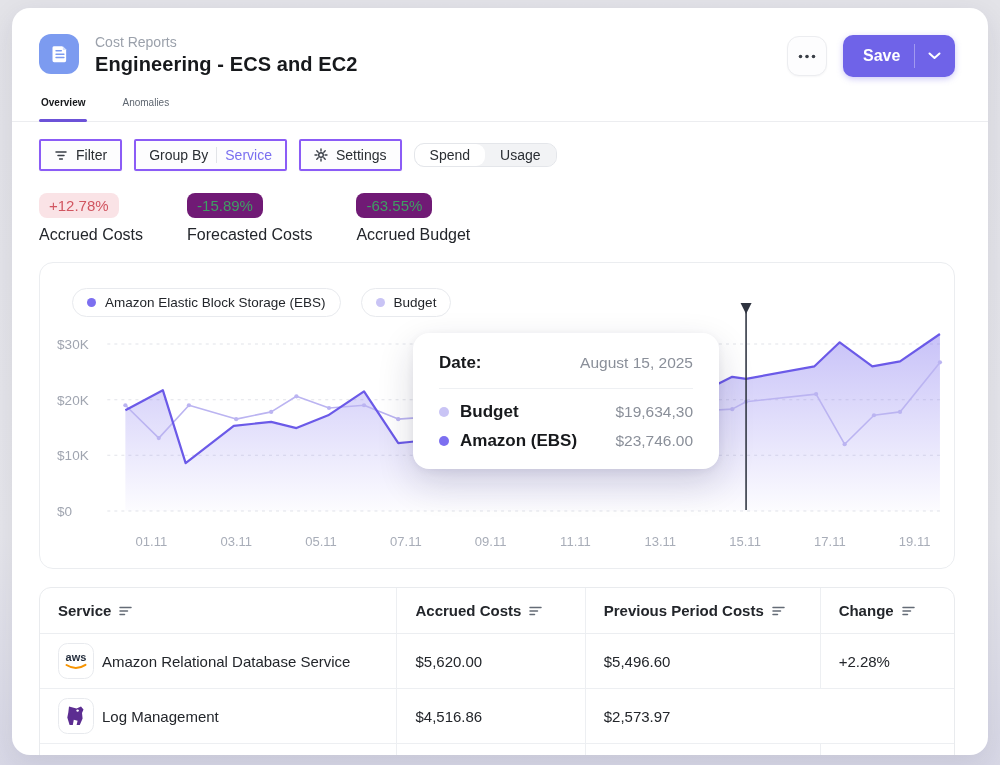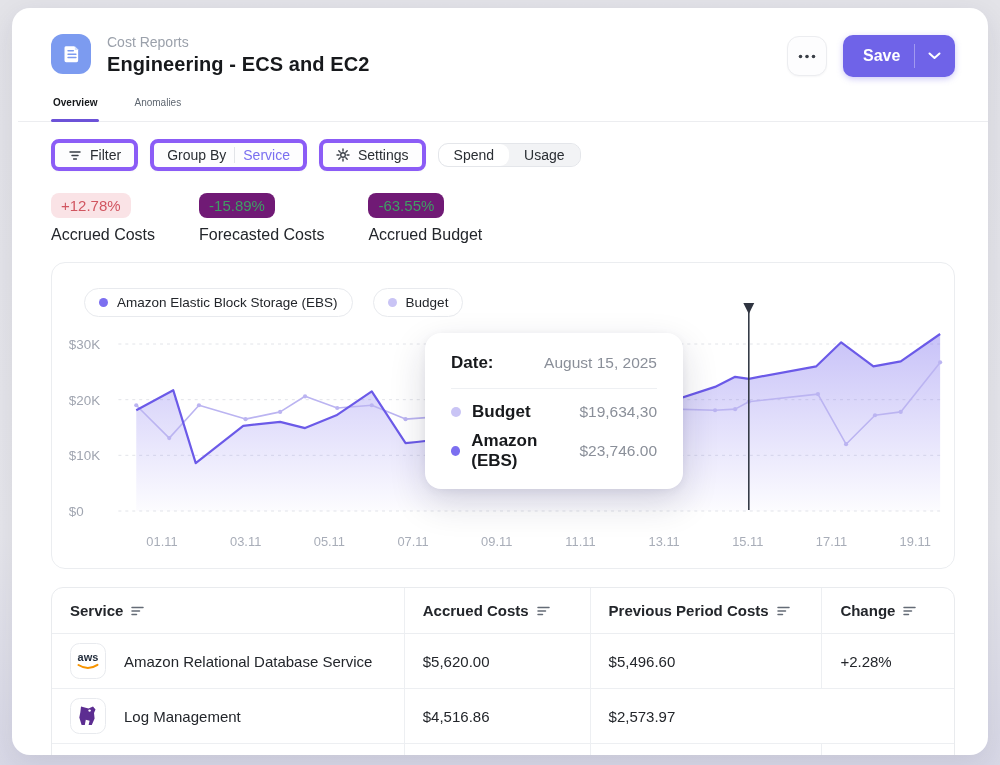--- a/index.html
+++ b/index.html
@@ -1,20 +1,20 @@
 <!DOCTYPE html>
 <html><head>
 <meta charset="utf-8">
 <style>
   html,body{margin:0;padding:0;width:1000px;height:765px;overflow:hidden;
     font-family:"Liberation Sans","DejaVu Sans",sans-serif;
     background:linear-gradient(180deg,#E3E3E8 0%,#E7E7EC 70%,#D8D8E6 100%);}
   *{box-sizing:border-box;}
   .app-card{position:absolute;left:12px;top:8px;width:976px;height:747px;background:#FFFFFF;
-    border-radius:18px;box-shadow:0 8px 28px rgba(30,30,70,.10);overflow:hidden;padding:26px 33px 0 39px;}
+    border-radius:18px;box-shadow:0 8px 28px rgba(30,30,70,.10);overflow:hidden;padding:26px 33px 0 27px;}
   
   .hdr{display:flex;align-items:flex-start;}
   .doc-tile{width:40px;height:40px;border-radius:12px;background:#7C9BF0;display:flex;align-items:center;justify-content:center;flex:none;}
   .hdr-text{margin-left:16px;flex:1;}
   .crumb{font-size:14px;color:#9BA1AB;margin-bottom:3px;}
   .title{font-size:20px;font-weight:700;color:#17191C;letter-spacing:.1px;}
   .hdr-actions{display:flex;align-items:center;gap:16px;margin-top:1px;}
   .more-btn{width:40px;height:40px;border-radius:12px;border:1px solid #ECEDF0;background:#FDFDFE;
     display:flex;align-items:center;justify-content:center;cursor:pointer;box-shadow:0 1px 2px rgba(20,20,40,.04);}
   .save-btn{height:42px;min-width:112px;border-radius:10px;background:#6F63E8;color:#fff;border:none;
@@ -22,21 +22,21 @@
   .save-main{padding:0 14px 0 20px;font-size:16px;font-weight:600;color:#fff;}
   .save-divider{width:1px;height:24px;background:rgba(255,255,255,.35);}
   .save-caret{padding:0 13px;display:flex;align-items:center;}
   
   .tabs{display:flex;gap:33px;margin:14px -33px 0 -33px;padding:0 33px;border-bottom:1px solid #ECEDF0;}
   .tab{font-size:10px;color:#5E6670;padding:6px 2px 13px 2px;cursor:pointer;position:relative;}
   .tab.active{color:#15171A;font-weight:600;}
   .tab.active::after{content:"";position:absolute;left:0;right:0;bottom:-1px;height:3px;border-radius:2px;background:#6C52D8;}
   
   .toolbar{display:flex;align-items:center;gap:12px;margin-top:17px;}
-  .chip{height:32px;border:4px solid #8b5cf6;background:#FDFDFE;border-radius:8px;display:flex;align-items:center;
+  .chip{height:32px;border:2px solid #8b5cf6;background:#FDFDFE;border-radius:2px;display:flex;align-items:center;
     padding:0 13px;font-size:14px;color:#2A2E33;gap:8px;cursor:pointer;box-shadow:0 1px 2px rgba(20,20,40,.03);}
   .chip .sep{width:1px;height:16px;background:#E2E4E8;}
   .chip .accent{color:#7A6FF0;}
   .seg-group{height:24px;border:1px solid #E4E6EA;border-radius:10px;display:flex;overflow:hidden;background:#F2F3F5;}
   .seg{padding:0 15px;display:flex;align-items:center;font-size:14px;color:#2A2E33;cursor:pointer;background:#F2F3F5;}
   .seg.active{background:#FFFFFF;border-radius:9px;}
   
   .stats{display:flex;gap:44px;margin-top:22px;}
   .stat{display:flex;flex-direction:column;align-items:flex-start;gap:8px;}
   .badge{font-size:15px;font-weight:500;padding:4px 10px;border-radius:8px;}
@@ -44,41 +44,41 @@
   .badge.down{color:#3F9E63;background:#701a75;}
   .stat-label{font-size:16px;color:#23262B;}
   
   .chart-card{position:relative;margin-top:18px;height:307px;border:1px solid #EBEDF0;border-radius:14px;background:#fff;}
   .legend{position:absolute;left:32px;top:25px;display:flex;gap:20px;z-index:3;}
   .legend-chip{display:flex;align-items:center;gap:9px;border:1px solid #E8EAEE;border-radius:999px;
     padding:6px 14px;font-size:13.5px;color:#23262B;background:#fff;cursor:pointer;}
   .dot{width:9px;height:9px;border-radius:50%;flex:none;}
   .chart-svg{position:absolute;inset:0;width:100%;height:100%;}
   
-  .tooltip{position:absolute;left:373px;top:70px;width:258px;border-radius:16px;background:#fff;z-index:4;
+  .tooltip{position:absolute;left:373px;top:70px;width:306px;border-radius:16px;background:#fff;z-index:4;
     box-shadow:0 14px 36px rgba(25,25,60,.16),0 2px 8px rgba(25,25,60,.06);padding:20px 26px 18px 26px;}
   .tt-head{display:flex;justify-content:space-between;align-items:baseline;}
   .tt-date-label{font-size:17px;font-weight:600;color:#17191C;}
   .tt-date-value{font-size:15.5px;color:#8A8F99;}
   .tt-hr{border:none;border-top:1px solid #EEF0F3;margin:15px 0 13px 0;}
   .tt-row{display:flex;justify-content:space-between;align-items:center;margin-top:9px;}
   .tt-series{display:flex;align-items:center;gap:11px;font-size:17px;font-weight:600;color:#17191C;}
   .tt-dot{width:10px;height:10px;border-radius:50%;}
   .tt-val{font-size:15.5px;color:#8A8F99;}
   
   .data-table{margin-top:18px;border:1px solid #E9EBEE;border-radius:12px 12px 0 0;overflow:hidden;background:#fff;}
   .t-row{display:grid;grid-template-columns:39% 20.6% 25.7% 14.7%;}
   .t-row > div{padding:0 18px;display:flex;align-items:center;border-left:1px solid #EDEFF2;}
   .t-row > div:first-child{border-left:none;}
   .t-head{height:46px;border-bottom:1px solid #ECEEF1;}
   .t-head > div{font-size:15px;font-weight:600;color:#23262B;gap:8px;cursor:pointer;}
   .t-body{height:55px;border-bottom:1px solid #EDEFF2;cursor:pointer;}
   .t-body > div{font-size:15px;color:#23262B;}
   .t-partial{height:16px;}
-  .svc{gap:18px;}
+  .svc{gap:8px;}
   .svc-icon{width:36px;height:36px;flex:none;}
   .muted-ic{flex:none;display:flex;}
 </style>
 </head>
 <body>
 
 <div class="app-card">
 
   <div class="hdr">
     <div class="doc-tile">

